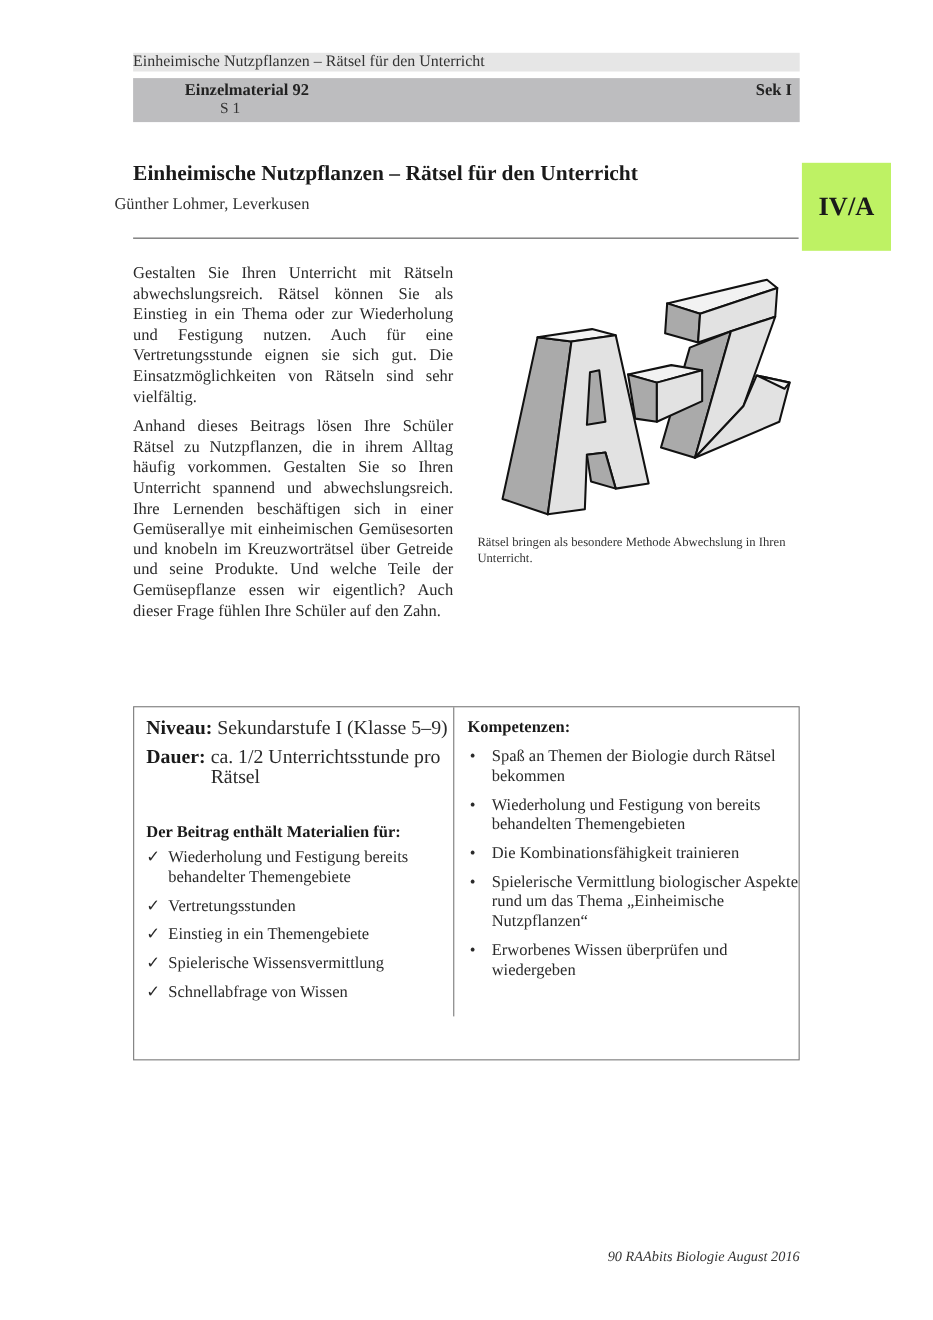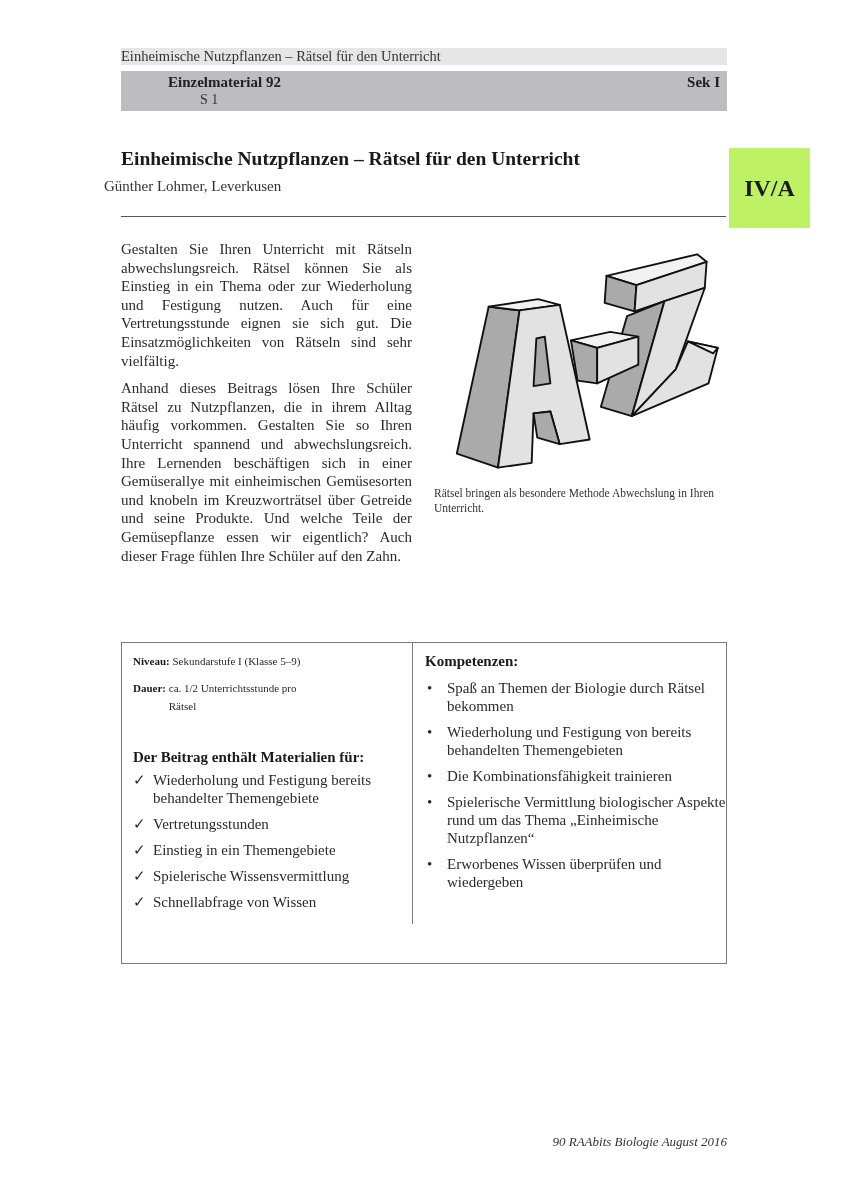--- a/index.html
+++ b/index.html
@@ -40,21 +40,21 @@
     position: absolute; left: 121px; top: 642px; width: 604px; height: 320px;
     border: 1.5px solid #7a7a7a;
   }
   .ov-head {
     height: 37px; background: #bdbdbf; border-bottom: 1.5px solid #7a7a7a;
     text-align: center; font-weight: bold; font-size: 16.5px; line-height: 38px; color: #1a1a1a;
   }
   .ov-body { display: flex; height: 281px; }
   .ov-left { width: 291px; border-right: 1.5px solid #7a7a7a; padding: 9px 0 0 11px; box-sizing: border-box; }
   .ov-right { flex: 1; padding: 9px 0 0 12px; box-sizing: border-box; }
-  .row { font-size: 11px; line-height: 18px; color: #2a2a2a; margin-bottom: 9px; font-family: Liberation Serif, serif; }
+  .row { font-size: 18px; line-height: 18px; color: #2a2a2a; margin-bottom: 9px; font-family: Liberation Serif, serif; }
   .row b { color: #1a1a1a; }
   .dauer-val { display: inline-block; vertical-align: top; }
   .h { font-weight: bold; font-size: 15px; line-height: 18px; color: #1a1a1a; margin: 0 0 5px 0; }
   .mat-head { margin-top: 33px; }
   ul { list-style: none; margin: 0; padding: 0; }
   li { position: relative; font-size: 15px; line-height: 18px; color: #2a2a2a; padding-left: 20px; margin-bottom: 8px; }
   li .mk { position: absolute; left: 0; top: 0; width: 16px; }
   .ov-right li { padding-left: 22px; }
   .ov-right li .mk { left: 2px; }
   .footer { position: absolute; right: 121px; top: 1134px; font-style: italic; font-size: 13px; color: #333; }

